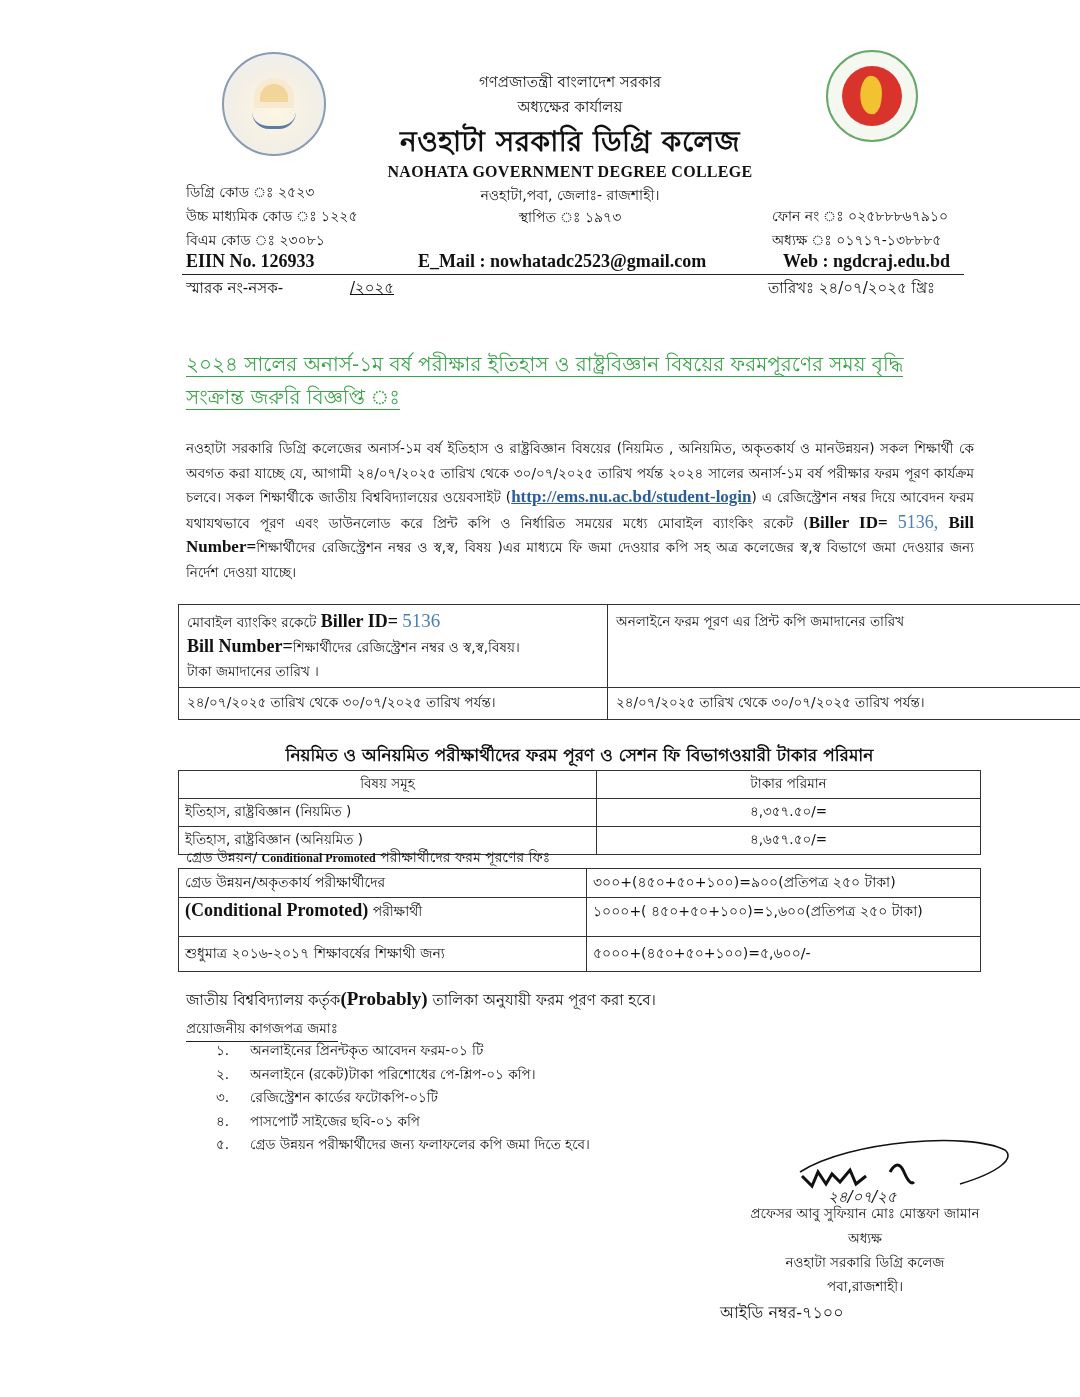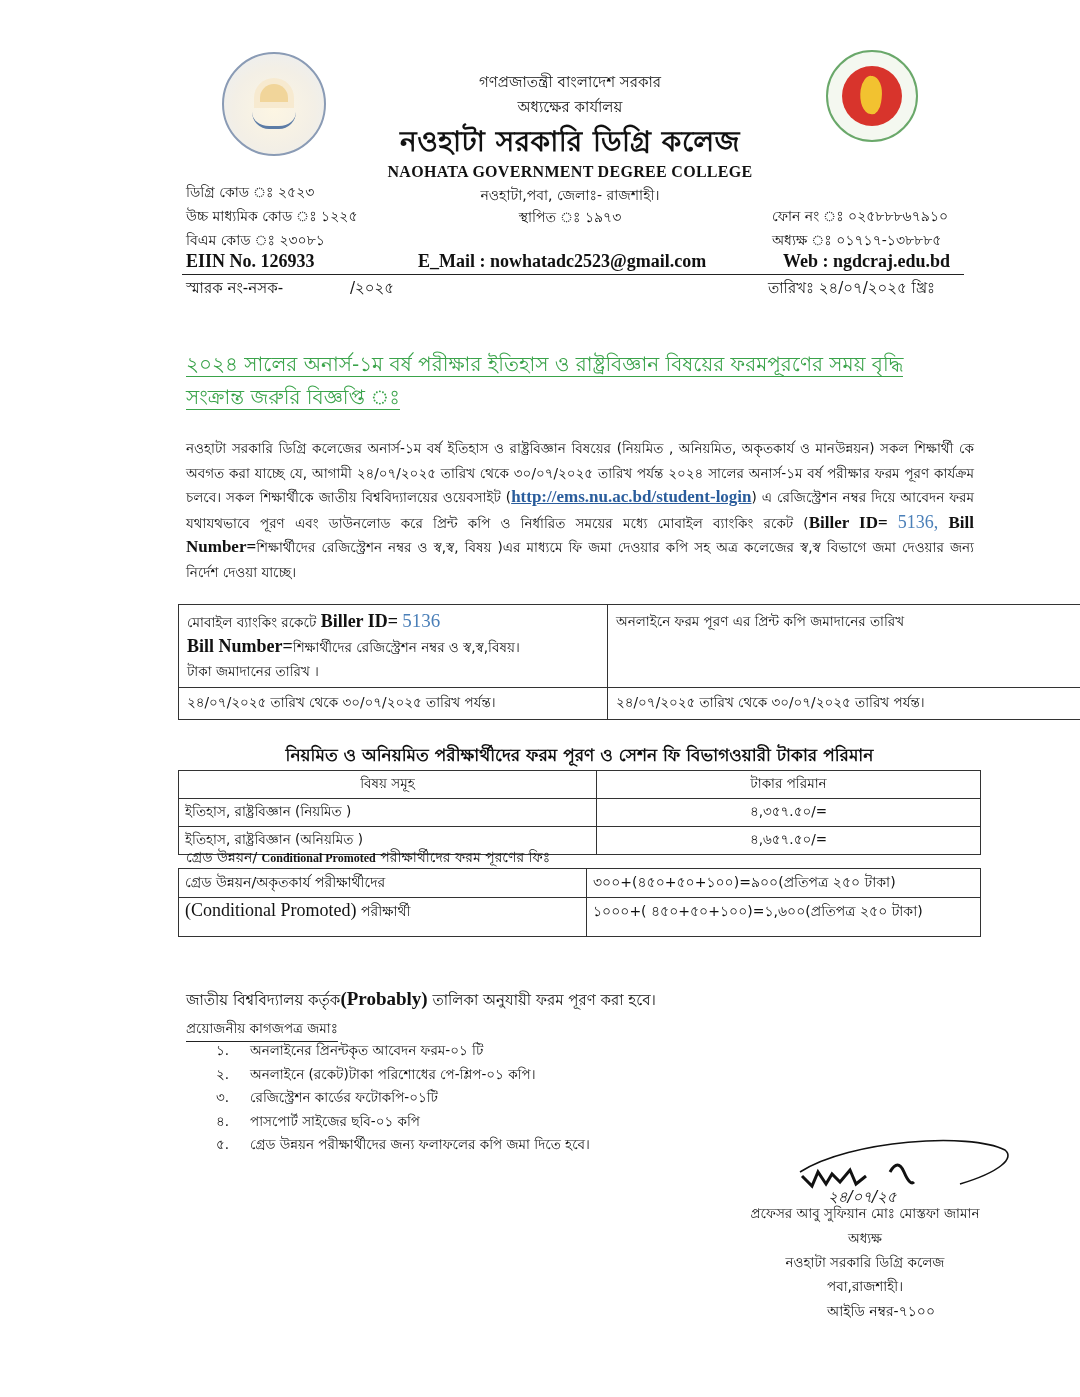--- a/index.html
+++ b/index.html
@@ -36,21 +36,21 @@
   .meta-left3 { left:186px; top:229px; }
   .meta-right1 { left:772px; top:205px; }
   .meta-right2 { left:772px; top:229px; }
 
   .idrow { top:251px; font-size:18px; font-weight:bold; }
   .eiin { left:186px; }
   .email { left:418px; }
   .web { left:783px; }
   .hr { left:182px; width:782px; top:274px; height:0; border-top:1.5px solid #222; }
   .ref { left:186px; top:276px; font-size:15px;text-align:center; }
-  .ref-year { left:350px; top:276px; font-size:15px; }
+  .ref-year { left:350px; top:276px; font-size:15px;text-decoration:underline; }
   .date { left:768px; top:276px; font-size:15px; }
 
   
   .title { left:186px; width:780px; top:348px; font-size:20px; color:#3aa34a; line-height:33px; }
   .title span { border-bottom:1.5px solid #3aa34a; }
 
   
   .para { left:186px; width:788px; top:436px; font-size:13.5px; line-height:24.5px; text-align:justify; }
   .para a { color:#2a5d9c; font-family:"Liberation Serif", serif; font-weight:bold; font-size:17px; text-decoration:underline;margin-top:18px; }
   .para .eng { font-family:"Liberation Serif", serif; font-weight:bold; font-size:17px; }
@@ -71,39 +71,39 @@
   .t2 td { border:1.5px solid #333; font-size:13.5px; padding:2px 6px; height:19px; }
   .t2 .c1 { width:405px; }
   .t2 .center { text-align:center; }
 
   .cond-label { left:186px; top:846px; font-size:14px; }
   .cond-label .eng { font-family:"Liberation Serif", serif; font-weight:bold; font-size:12px; }
 
   .t3 { left:178px; top:868px; width:803px; }
   .t3 td { border:1.5px solid #333; font-size:14px; padding:2px 6px; }
   .t3 .c1 { width:395px; }
-  .t3 .eng { font-family:"Liberation Serif", serif; font-weight:normal; font-size:18px; }
+  .t3 .eng { font-family:"Liberation Serif", serif; font-weight:bold; font-size:18px; }
   .t3 .h1 td { height:22px;margin-top:28px; }
   .t3 .h2 td { height:34px; vertical-align:top; }
   .t3 .h3 td { height:30px; }
 
   .probably { left:186px; top:988px; font-size:15px; }
   .probably .eng { font-family:"Liberation Serif", serif; font-weight:bold; font-size:19px; }
   .req-title { left:186px; top:1018px; font-size:13.5px; border-bottom:1.2px solid #222; }
   .req-list { left:216px; top:1040px; font-size:13.5px; margin:0; padding:0; list-style:none; }
   .req-list li { height:23.5px; display:flex; }
   .req-list .num { width:34px; }
 
   
   .sig-svg { left:770px; top:1132px; }
   .sig-name { left:720px; width:290px; top:1203px; text-align:center; font-size:13.5px; }
   .sig-l2 { left:720px; width:290px; top:1228px; text-align:center; font-size:13.5px; }
   .sig-l3 { left:720px; width:290px; top:1252px; text-align:center; font-size:13.5px; }
   .sig-l4 { left:720px; width:290px; top:1276px; text-align:center; font-size:13.5px; }
-  .sig-l5 { left:736px; width:290px; top:1300px; text-align:center; font-size:14px; }
+  .sig-l5 { left:720px; width:290px; top:1300px; font-size:16px; }
 </style>
 </head>
 <body>
 
 <div class="abs logo-left">
   <div class="sun"></div>
   <div class="book"></div>
 </div>
 <div class="abs logo-right">
   <div class="disc"></div>
@@ -180,20 +180,24 @@
 <table class="abs t3">
   <tbody>
       <tr class="h1">
     <td class="c1">গ্রেড উন্নয়ন/অকৃতকার্য পরীক্ষার্থীদের</td>
     <td>৩০০+(৪৫০+৫০+১০০)=৯০০(প্রতিপত্র ২৫০ টাকা)</td>
   </tr>
   <tr class="h2">
     <td class="c1"><span class="eng">(Conditional Promoted)</span> <span>পরীক্ষার্থী</span></td>
     <td>১০০০+( ৪৫০+৫০+১০০)=১,৬০০(প্রতিপত্র ২৫০ টাকা)</td>
   </tr>
+  <tr class="h3">
+    <td class="c1">শুধুমাত্র ২০১৬-২০১৭ শিক্ষাবর্ষের শিক্ষাথী জন্য</td>
+    <td>৫০০০+(৪৫০+৫০+১০০)=৫,৬০০/-</td>
+  </tr>
 </tbody>
   </table>
 
 <div class="abs probably"><span>জাতীয় বিশ্ববিদ্যালয় কর্তৃক</span><span class="eng">(Probably)</span><span> তালিকা অনুযায়ী ফরম পূরণ করা হবে।</span></div>
 
 <div class="abs req-title">প্রয়োজনীয় কাগজপত্র জমাঃ</div>
 <ul class="abs req-list">
   <li>
       <span class="num">১.</span>
       <span>অনলাইনের প্রিনন্টকৃত আবেদন ফরম-০১ টি</span>

